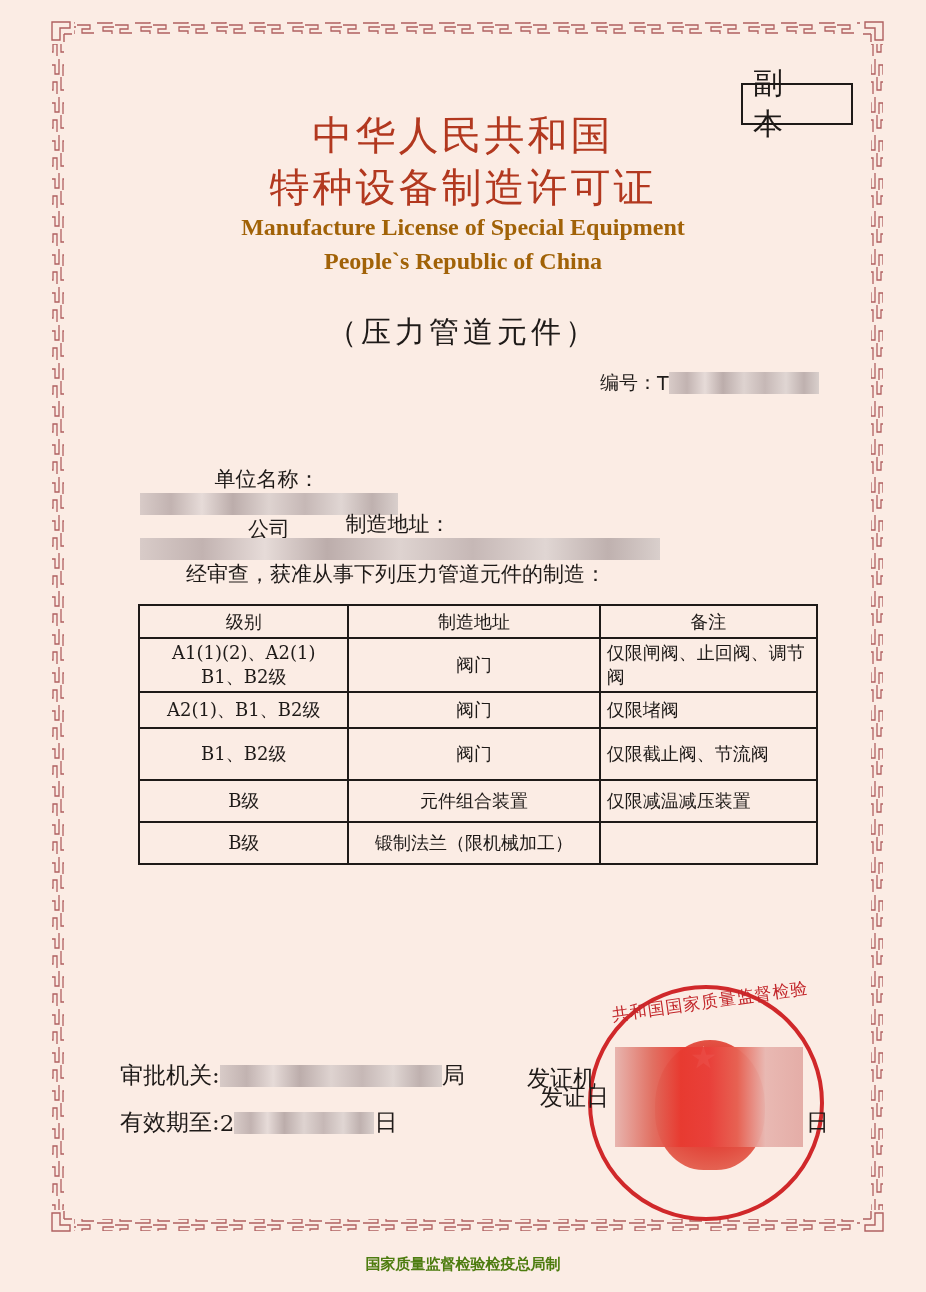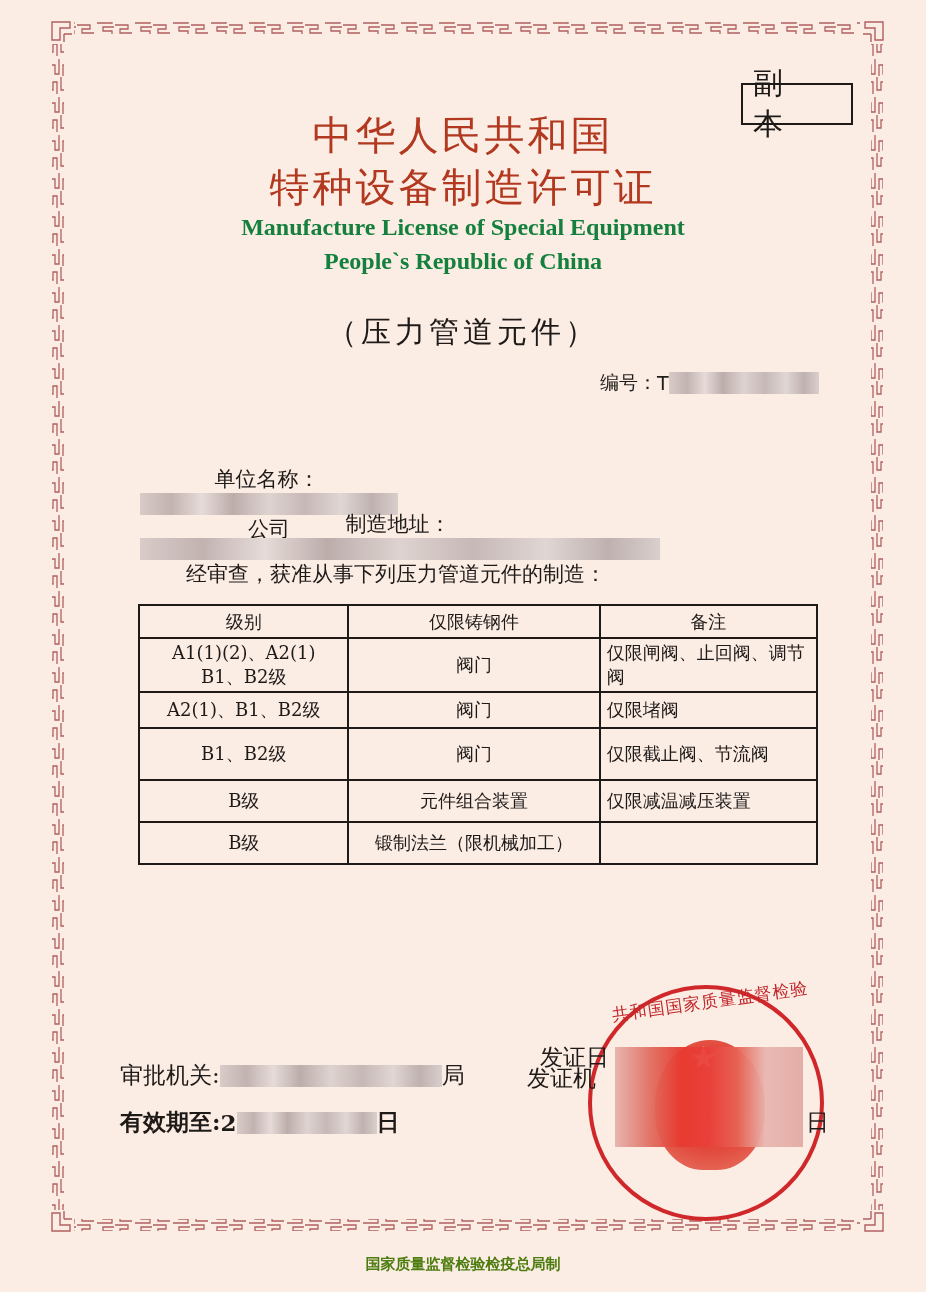--- a/index.html
+++ b/index.html
@@ -22,21 +22,21 @@
     color: #1e1a18;
   }
   .title-cn {
     left: 0; width: 926px; text-align: center;
     color: #b2381f; font-size: 40px; letter-spacing: 3px;
     font-family: "DejaVu Sans", sans-serif;
   }
   .title-en {
     left: 0; width: 926px; text-align: center;
     font-family: "Liberation Serif", serif; font-weight: bold;
-    font-size: 24px; color: #15803d;
+    font-size: 24px; color: #a16207;
   }
   .subtitle {
     left: 0; width: 926px; text-align: center;
     font-size: 30px; letter-spacing: 4px; color: #1e1a18;
   }
   .serial { left: 600px; top: 370px; font-size: 19px; display: flex; align-items: center; }
   .blur {
     display: inline-block; height: 22px;
     background: linear-gradient(90deg, #d8cbc8 0%, #c2b3b1 12%, #e6dbd8 24%, #bcadab 36%, #ded3d0 50%, #c6b8b6 64%, #e0d6d3 78%, #bfb1af 90%, #d9cfcc 100%);
     filter: blur(0.6px);
@@ -137,21 +137,21 @@
 
 <table class="scope">
   <colgroup>
       <col class="c1">
       <col class="c2">
       <col class="c3">
     </colgroup>
   <thead>
     <tr>
       <th>级别</th>
-      <th>仅限铸钢件</th>
+      <th>制造地址</th>
       <th>备注</th>
     </tr>
   </thead>
   <tbody>
     <tr style="height:52px;padding-left:8px;">
       <td class="c">
         <div>A1(1)(2)、A2(1)</div>
         <div>B1、B2级</div>
       </td>
       <td class="c">阀门</td>
@@ -184,32 +184,32 @@
 <div class="abs seal-emblem"></div>
 <div class="abs seal-star">★</div>
 <div class="abs seal-text">共和国国家质量监督检验</div>
 
 <div class="abs footer-field" style="left:120px; top:1060px;">
   <span>审批机关:</span>
   <span class="blur" style="width:222px;"></span>
   <span>局</span>
 </div>
 
-<div class="abs footer-field" style="left:120px; top:1107px;font-weight:bold;">
+<div class="abs footer-field" style="left:120px; top:1107px;">
   <span>有效期至:</span>
   <span>2</span>
   <span class="blur" style="width:140px;"></span>
   <span>日</span>
 </div>
 
 <div class="abs footer-field" style="left:527px; top:1063px;">
   <span>发证机</span>
 </div>
 
-<div class="abs footer-field" style="left:540px; top:1042px;align-items:center;">
+<div class="abs footer-field" style="left:540px; top:1082px;align-items:center;">
   <span>发证日</span>
 </div>
 <div class="abs footer-field" style="left:806px; top:1107px;">
   <span>日</span>
 </div>
 
 <div class="abs seal-blur"></div>
 
 <div class="abs maker">国家质量监督检验检疫总局制</div>
 

